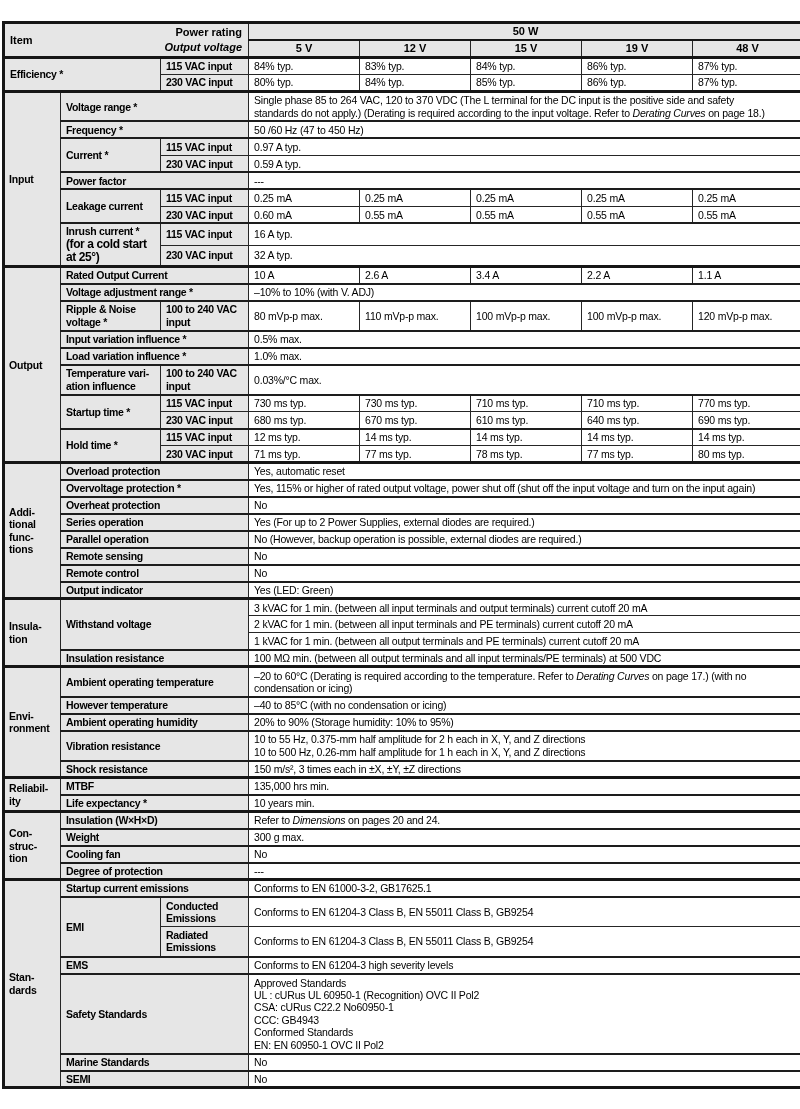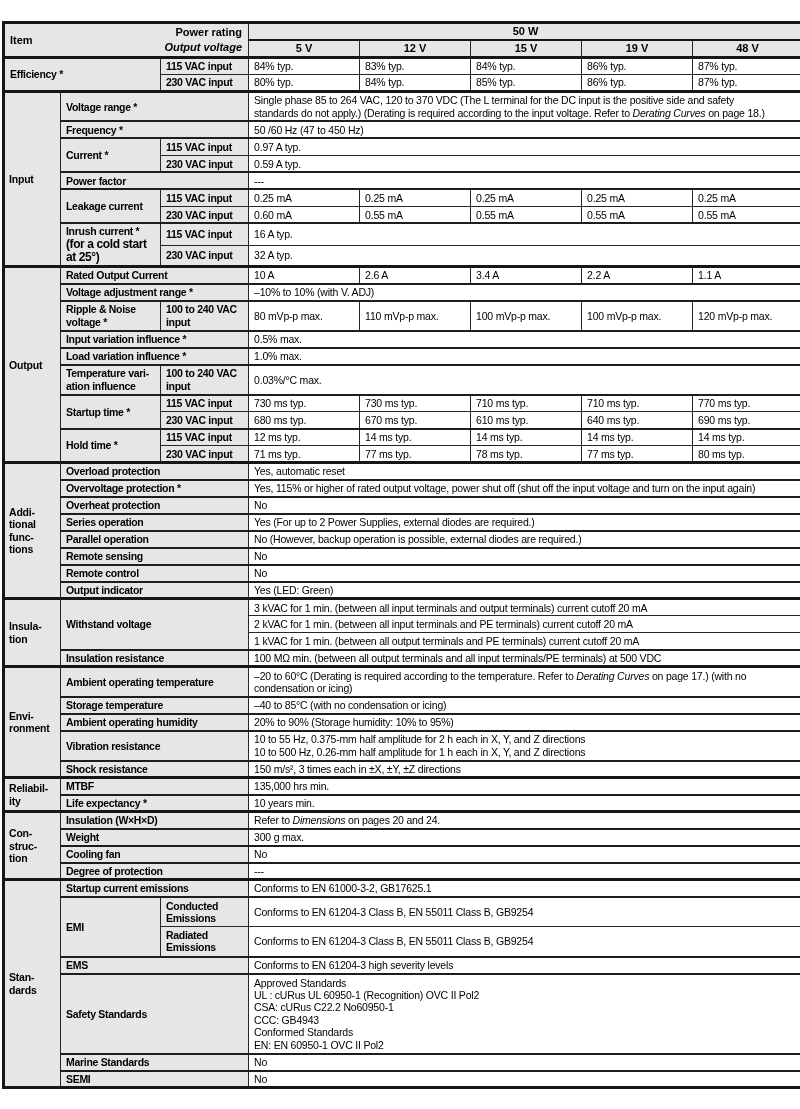--- a/index.html
+++ b/index.html
@@ -268,21 +268,21 @@
         <tr class="itm">
           <td class="lbl" colspan="2">Insulation resistance</td>
           <td class="val" colspan="5">100 MΩ min. (between all output terminals and all input terminals/PE terminals) at 500 VDC</td>
         </tr>
         <tr class="sec d">
           <td class="grp" rowspan="5">Envi-<br>ronment</td>
           <td class="lbl" colspan="2">Ambient operating temperature</td>
           <td class="val" colspan="5">–20 to 60°C (Derating is required according to the temperature. Refer to <i>Derating Curves</i> on page 17.) (with no<br>condensation or icing)</td>
         </tr>
         <tr class="itm">
-          <td class="lbl" colspan="2">Storage temperature</td>
+          <td class="lbl" colspan="2">However temperature</td>
           <td class="val" colspan="5">–40 to 85°C (with no condensation or icing)</td>
         </tr>
         <tr class="itm">
           <td class="lbl" colspan="2">Ambient operating humidity</td>
           <td class="val" colspan="5">20% to 90% (Storage humidity: 10% to 95%)</td>
         </tr>
         <tr class="itm d">
           <td class="lbl" colspan="2">Vibration resistance</td>
           <td class="val" colspan="5">10 to 55 Hz, 0.375-mm half amplitude for 2 h each in X, Y, and Z directions<br>10 to 500 Hz, 0.26-mm half amplitude for 1 h each in X, Y, and Z directions</td>
         </tr>

